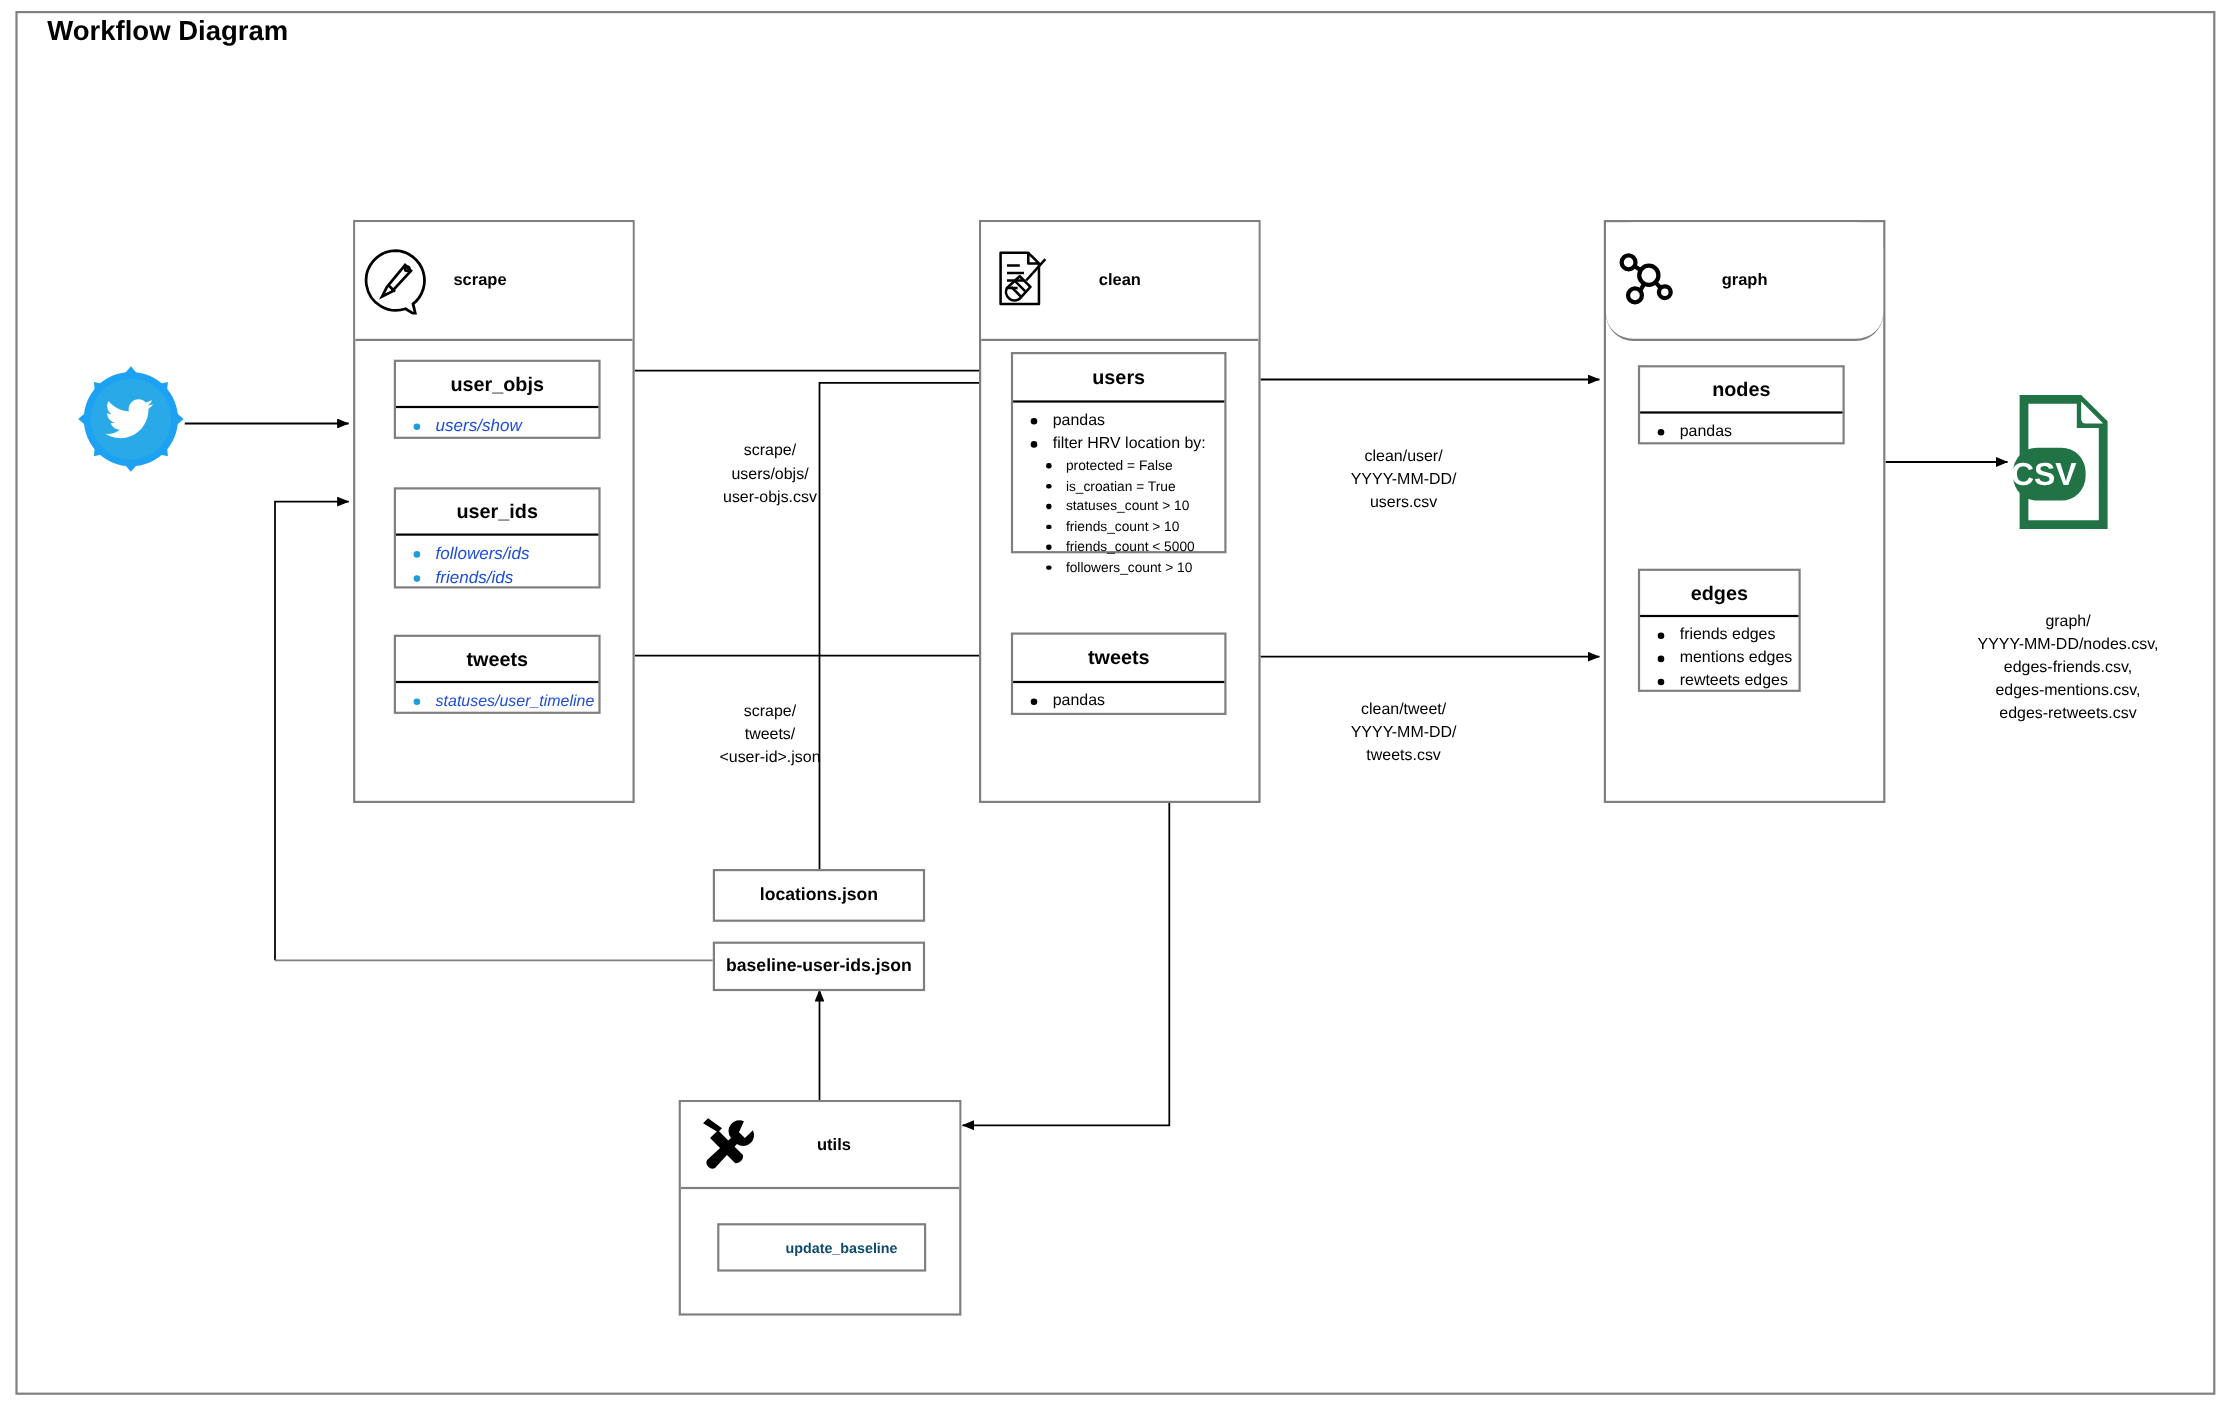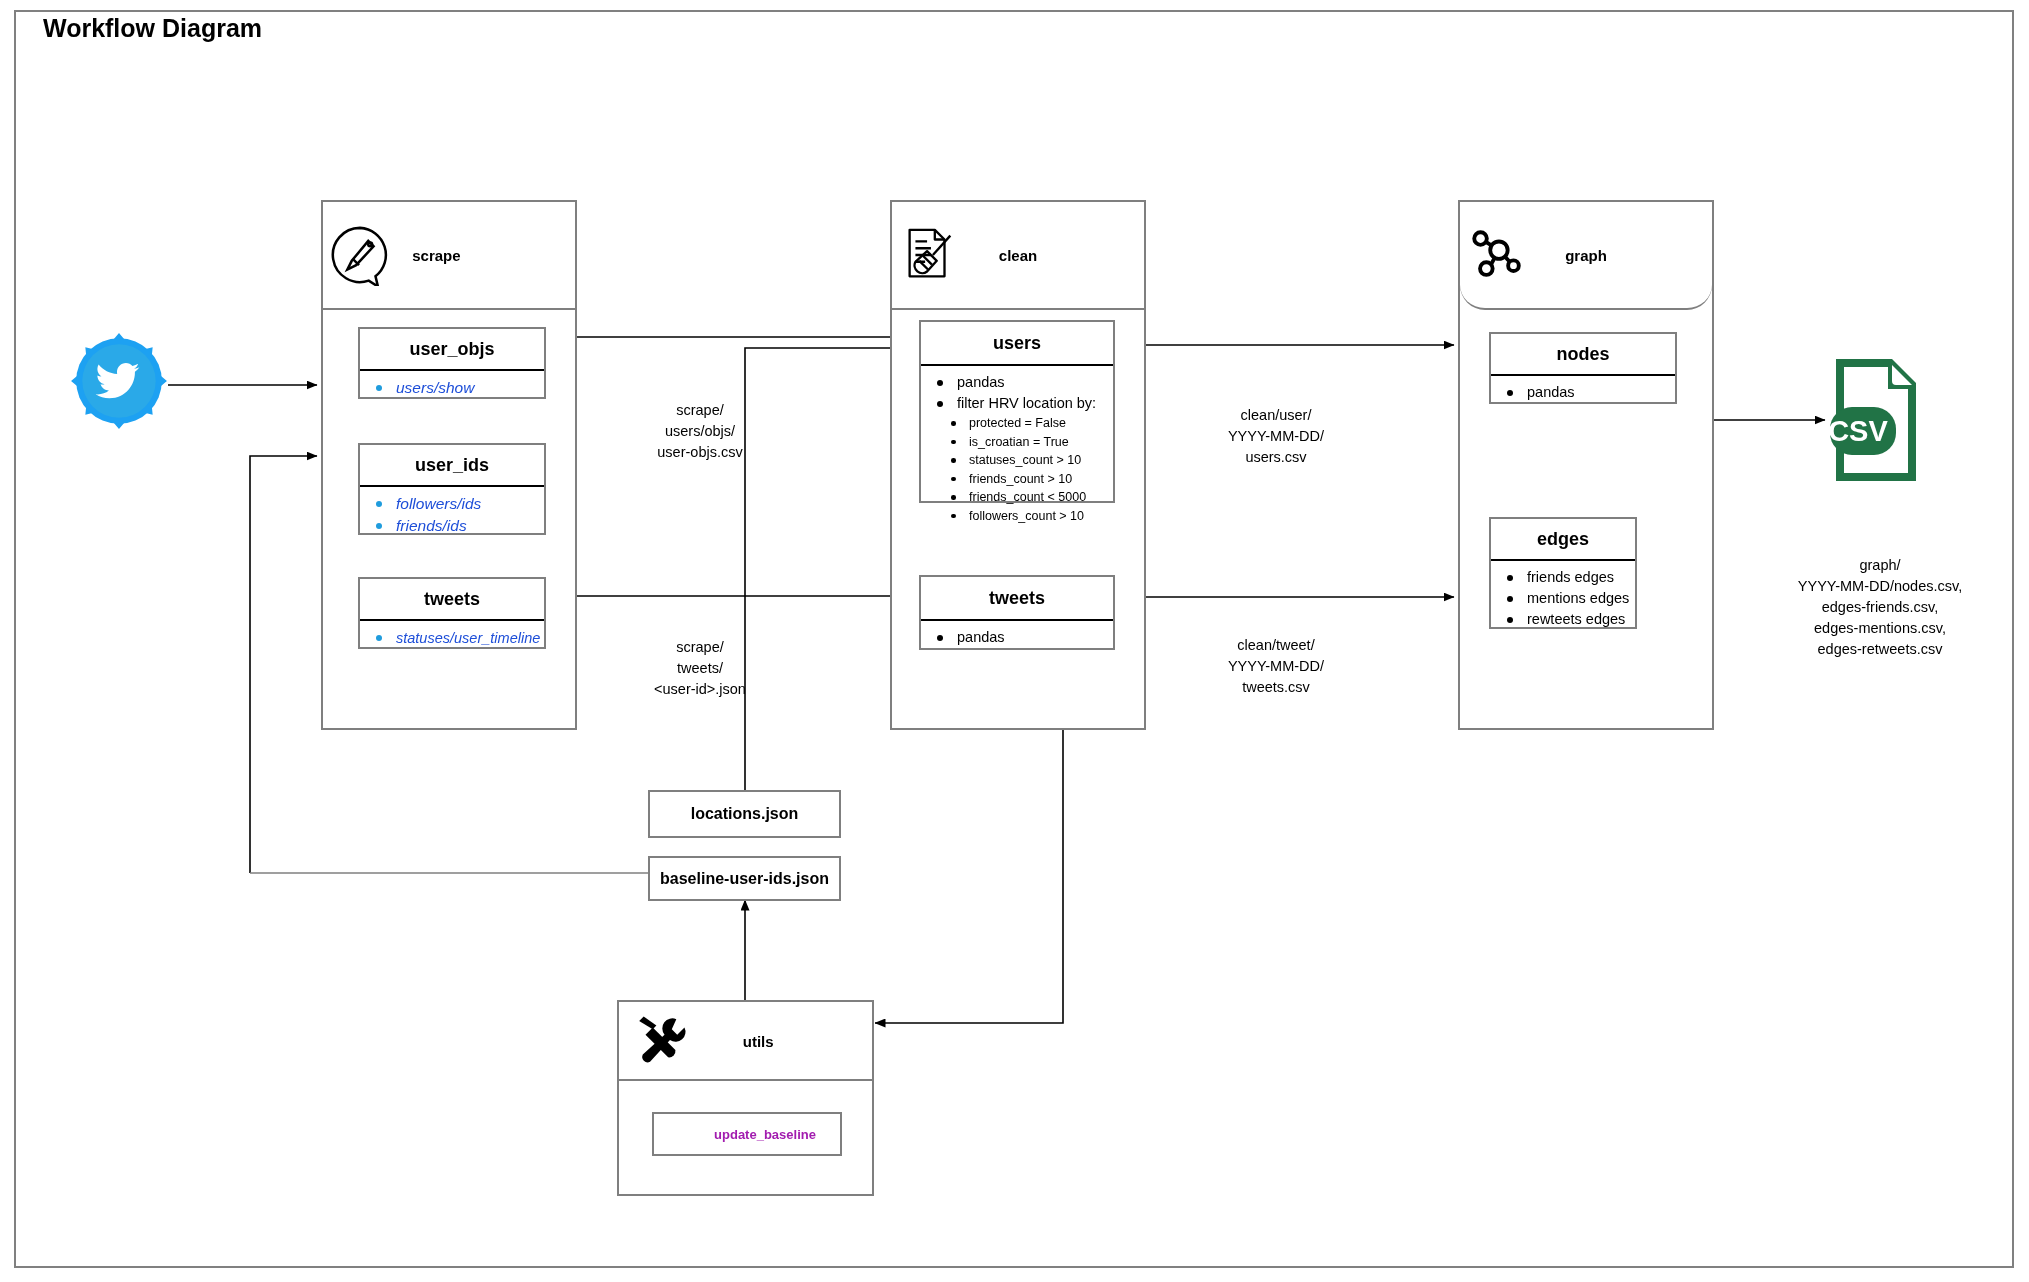--- a/index.html
+++ b/index.html
@@ -41,21 +41,21 @@
   ul.bl2 li{position:relative;padding-left:48px;font-size:12.5px;line-height:18.5px;color:#000;}
   ul.bl2 li:before{content:"";position:absolute;left:30px;top:7px;width:4.5px;height:4.5px;
                    border-radius:50%;background:#000;}
 
   
   .fbox{position:absolute;box-sizing:border-box;border:2px solid #7f7f7f;background:#fff;
         display:flex;align-items:center;justify-content:center;
         font-size:16px;font-weight:bold;color:#000;white-space:nowrap;}
   .sbox{position:absolute;box-sizing:border-box;border:2px solid #7f7f7f;background:#fff;
         display:flex;align-items:center;justify-content:center;
-        font-size:13px;font-weight:bold;color:#a21caf;white-space:nowrap;padding-left:36px;}
+        font-size:13px;font-weight:bold;color:#0c4a6e;white-space:nowrap;padding-left:36px;}
 
   
   .elabel{position:absolute;text-align:center;font-size:14.5px;line-height:21px;color:#000;
           white-space:pre-line;}
 
   .ext-icon{position:absolute;}
 </style>
 </head>
 <body>
 

